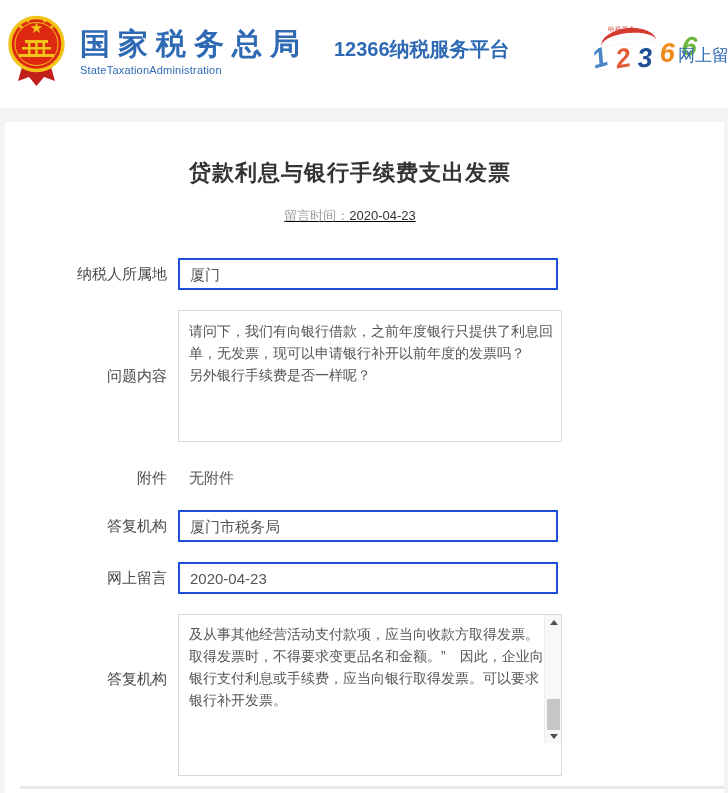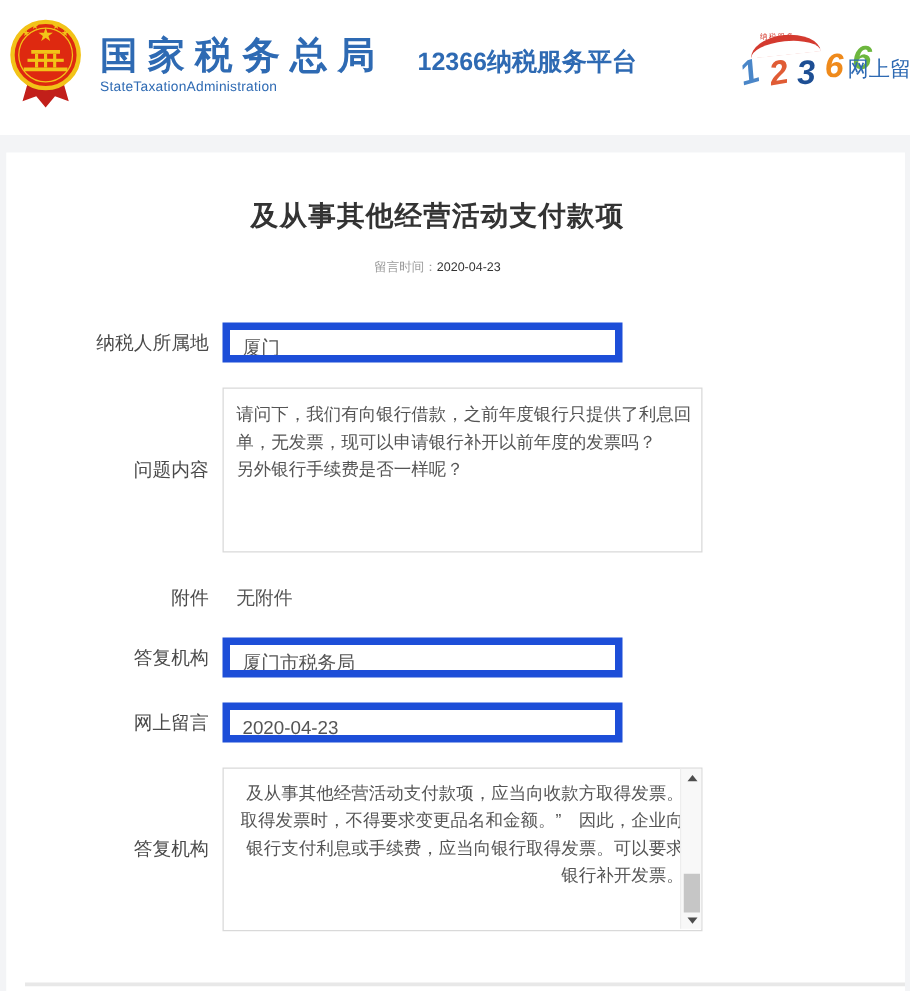--- a/index.html
+++ b/index.html
@@ -31,41 +31,41 @@
   .ld3 { color:#ef8a1b; transform:rotate(6deg) translateY(2px); }
   .ld4 { color:#6db73e; transform:rotate(12deg) translateY(-2px); }
   .nav-link { position:absolute; left:678px; top:44px; font-size:17px; color:#2e6ab3;
             white-space:nowrap; text-decoration:none; cursor:pointer; }
 
   
   .card { position:absolute; left:5px; top:122px; width:719px; height:671px; background:#ffffff; }
   .page-title { position:absolute; left:0; top:36px; width:690px; text-align:center;
             font-size:22px; font-weight:bold; color:#333333; letter-spacing:1px; }
   .subtitle { position:absolute; left:0; top:85px; width:690px; text-align:center;
-            font-size:10px; }
+            font-size:13px;text-decoration:underline; }
   .subtitle .lbl { color:#9a9a9a; }
   .subtitle .val { color:#333333; }
 
   .form-row { position:absolute; display:flex; align-items:center; left:0; width:719px; }
   .row-1 { top:136px; height:32px; }
   .row-2 { top:188px; height:132px; }
   .row-3 { top:346px; height:20px; }
   .row-4 { top:388px; height:32px; }
   .row-5 { top:440px; height:32px; }
   .row-6 { top:492px; height:131px; }
   .f-label { position:absolute; left:22px; width:140px; text-align:right;
             font-size:15px; color:#4a4a4a; }
-  .f-input { position:absolute; left:173px; width:320px; height:32px;
-            border:6px solid #1d4ed8; background:#ffffff; font-size:15px; color:#555555;
+  .f-input { position:absolute; left:173px; width:380px; height:32px;
+            border:2px solid #1d4ed8; background:#ffffff; font-size:15px; color:#555555;
             line-height:30px; padding:0 10px; white-space:nowrap; overflow:hidden; }
   .f-area { position:absolute; left:173px; width:384px; border:1px solid #d9d9d9;
             background:#ffffff; font-size:14px; color:#555555; line-height:22px;
             white-space:pre-line; overflow:hidden; }
   .area-q { top:0; height:132px; padding:9px 8px 19px 10px; }
-  .area-r { top:0; height:131px; padding:8px 14px 8px 10px;text-align:right; }
+  .area-r { top:0; height:162px; padding:8px 14px 8px 10px; }
   .f-plain { position:absolute; left:173px; width:384px; font-size:15px; color:#555555;
             padding-left:11px; }
 
   
   .vscroll { position:absolute; top:1px; right:1px; width:17px; height:128px;
             background:#f8f8f8; border-left:1px solid #ededed; cursor:default; }
   .sb-up, .sb-down { position:absolute; left:0; width:17px; height:14px; }
   .sb-up { top:0; } .sb-down { bottom:0; }
   .sb-up i { display:block; width:0; height:0; margin:5px auto 0;
             border-left:4px solid transparent; border-right:4px solid transparent;
@@ -116,21 +116,21 @@
         <span class="ld3">6</span>
         <span class="ld4">6</span>
       </div>
     </div>
 
     <a class="nav-link">网上留言</a>
   </div>
 
   <div class="card">
 
-    <div class="page-title">及从事其他经营活动支付款项</div>
+    <div class="page-title">贷款利息与银行手续费支出发票</div>
 
     <div class="subtitle">
       <span class="lbl">留言时间：</span><span class="val">2020-04-23</span>
     </div>
 
     <div class="form-row row-1">
       <div class="f-label">纳税人所属地</div>
       <div class="f-input">厦门</div>
     </div>
 

